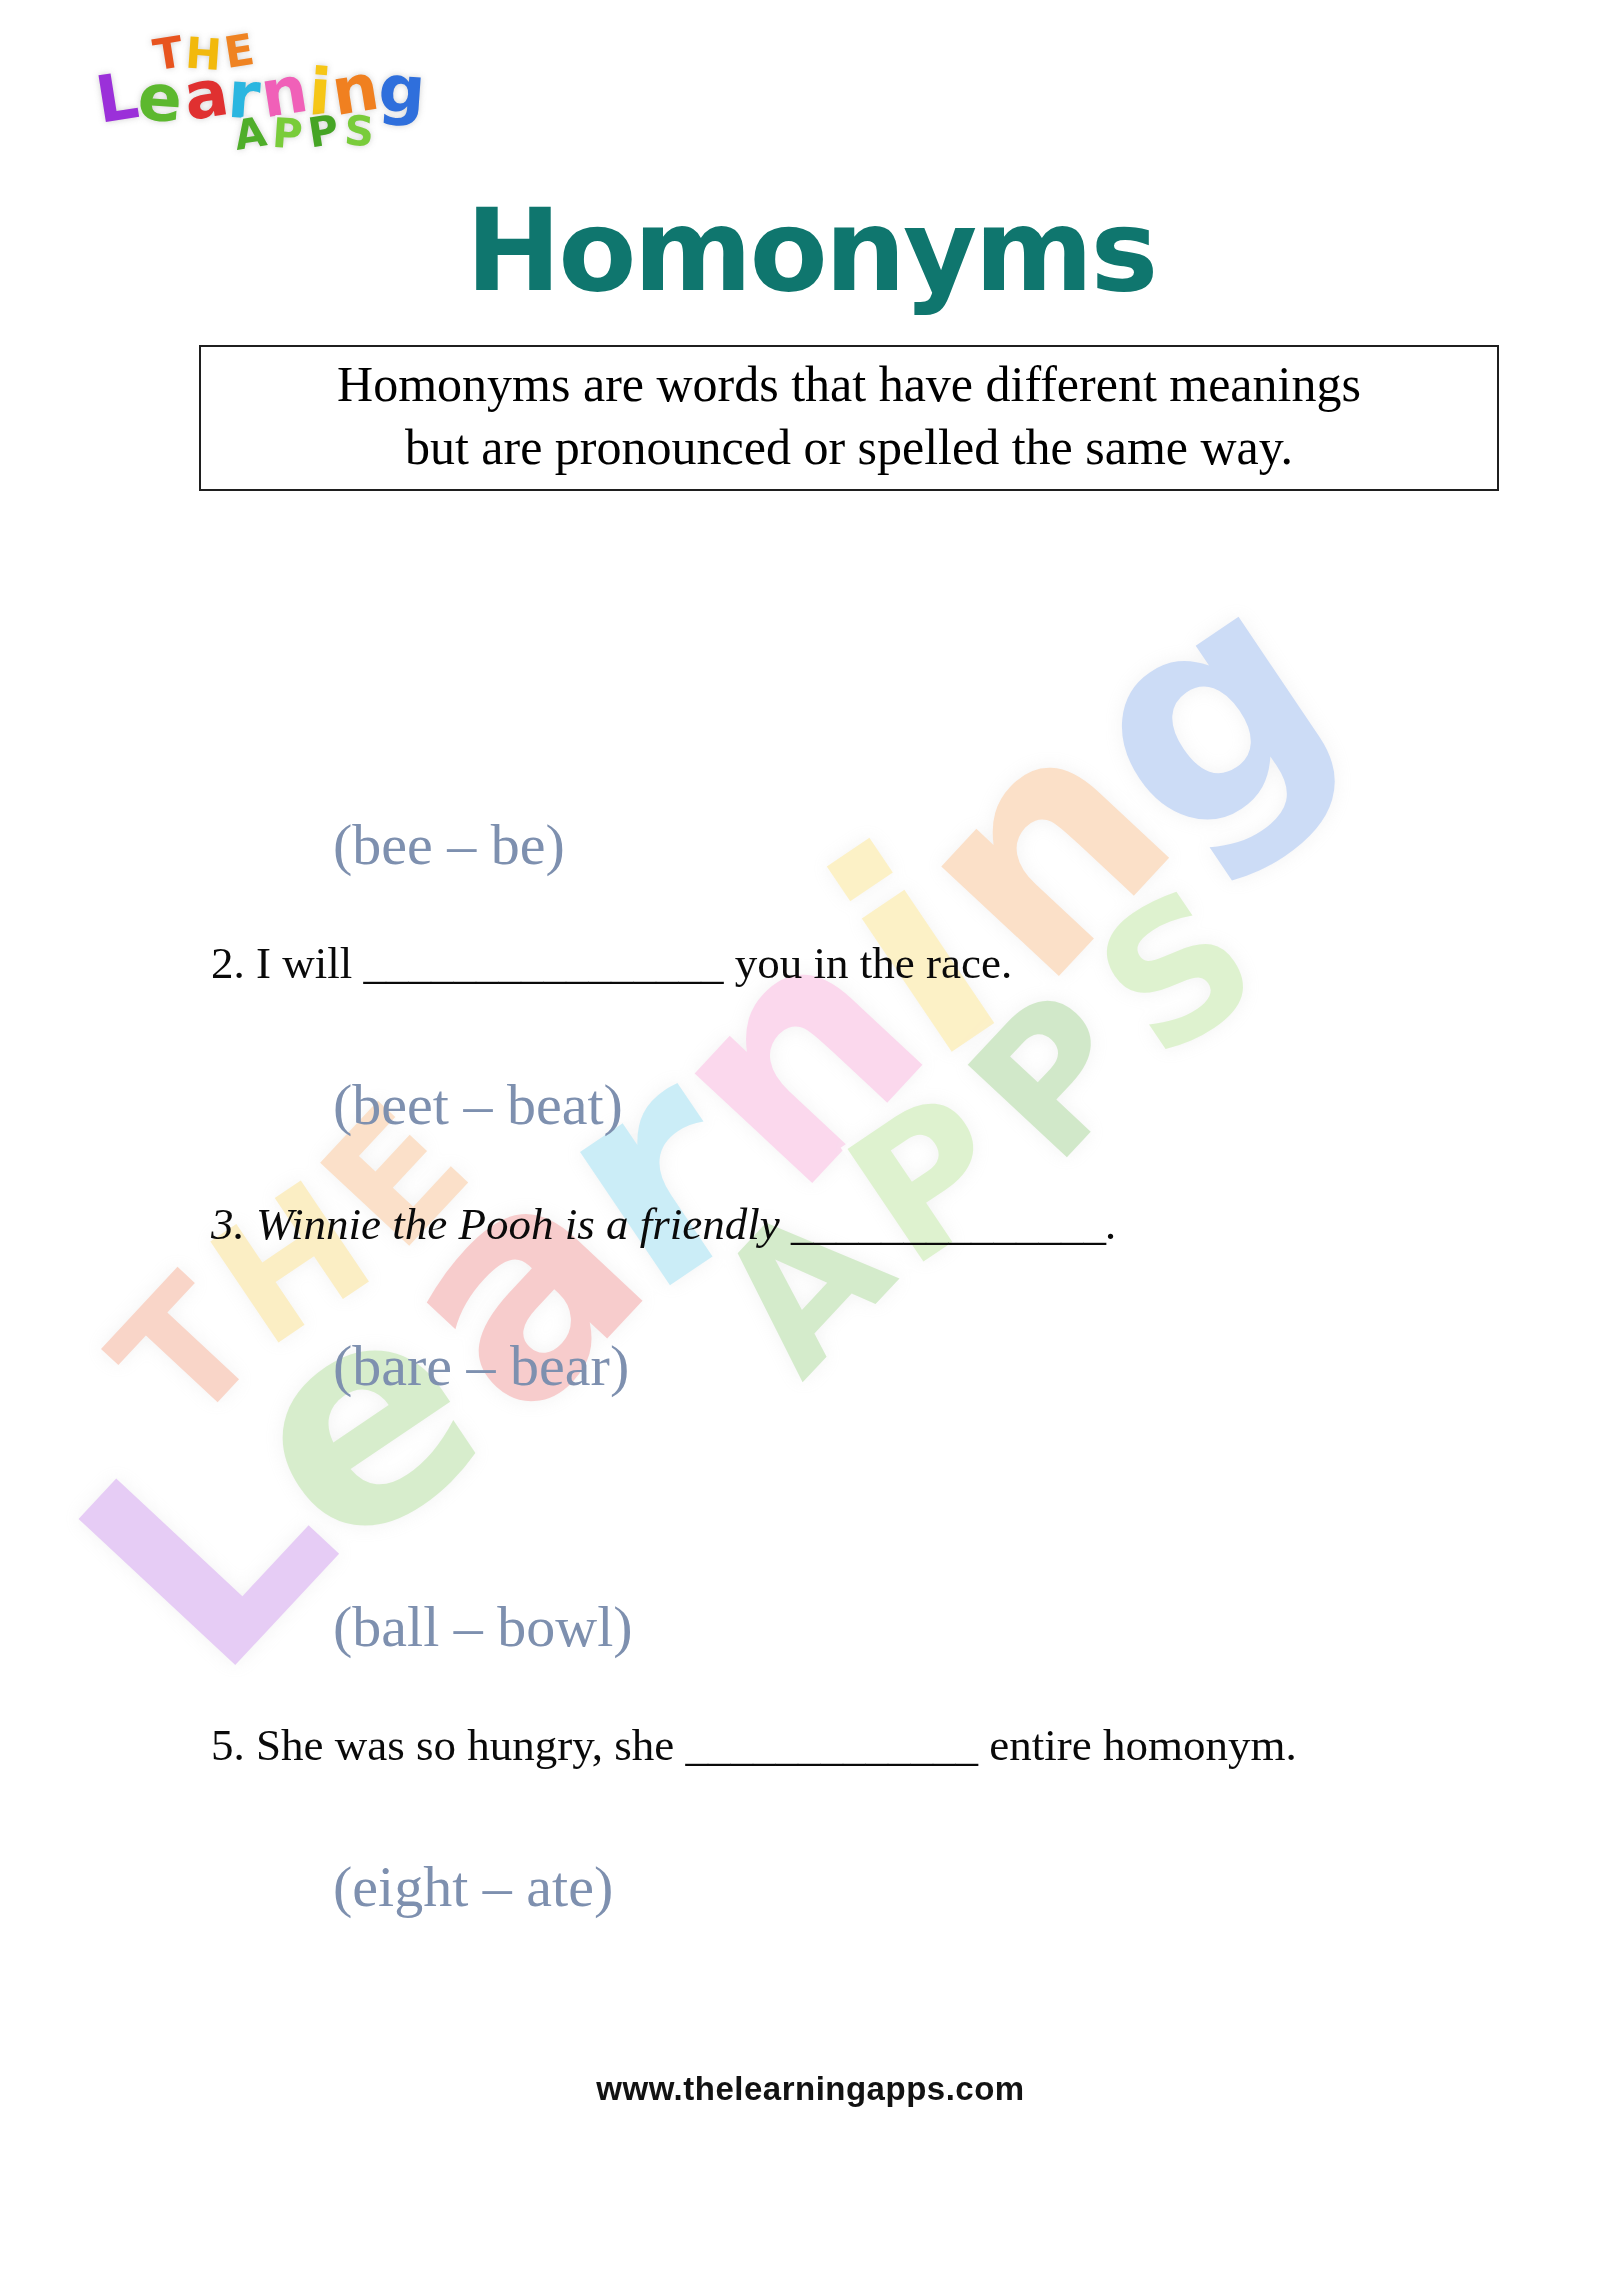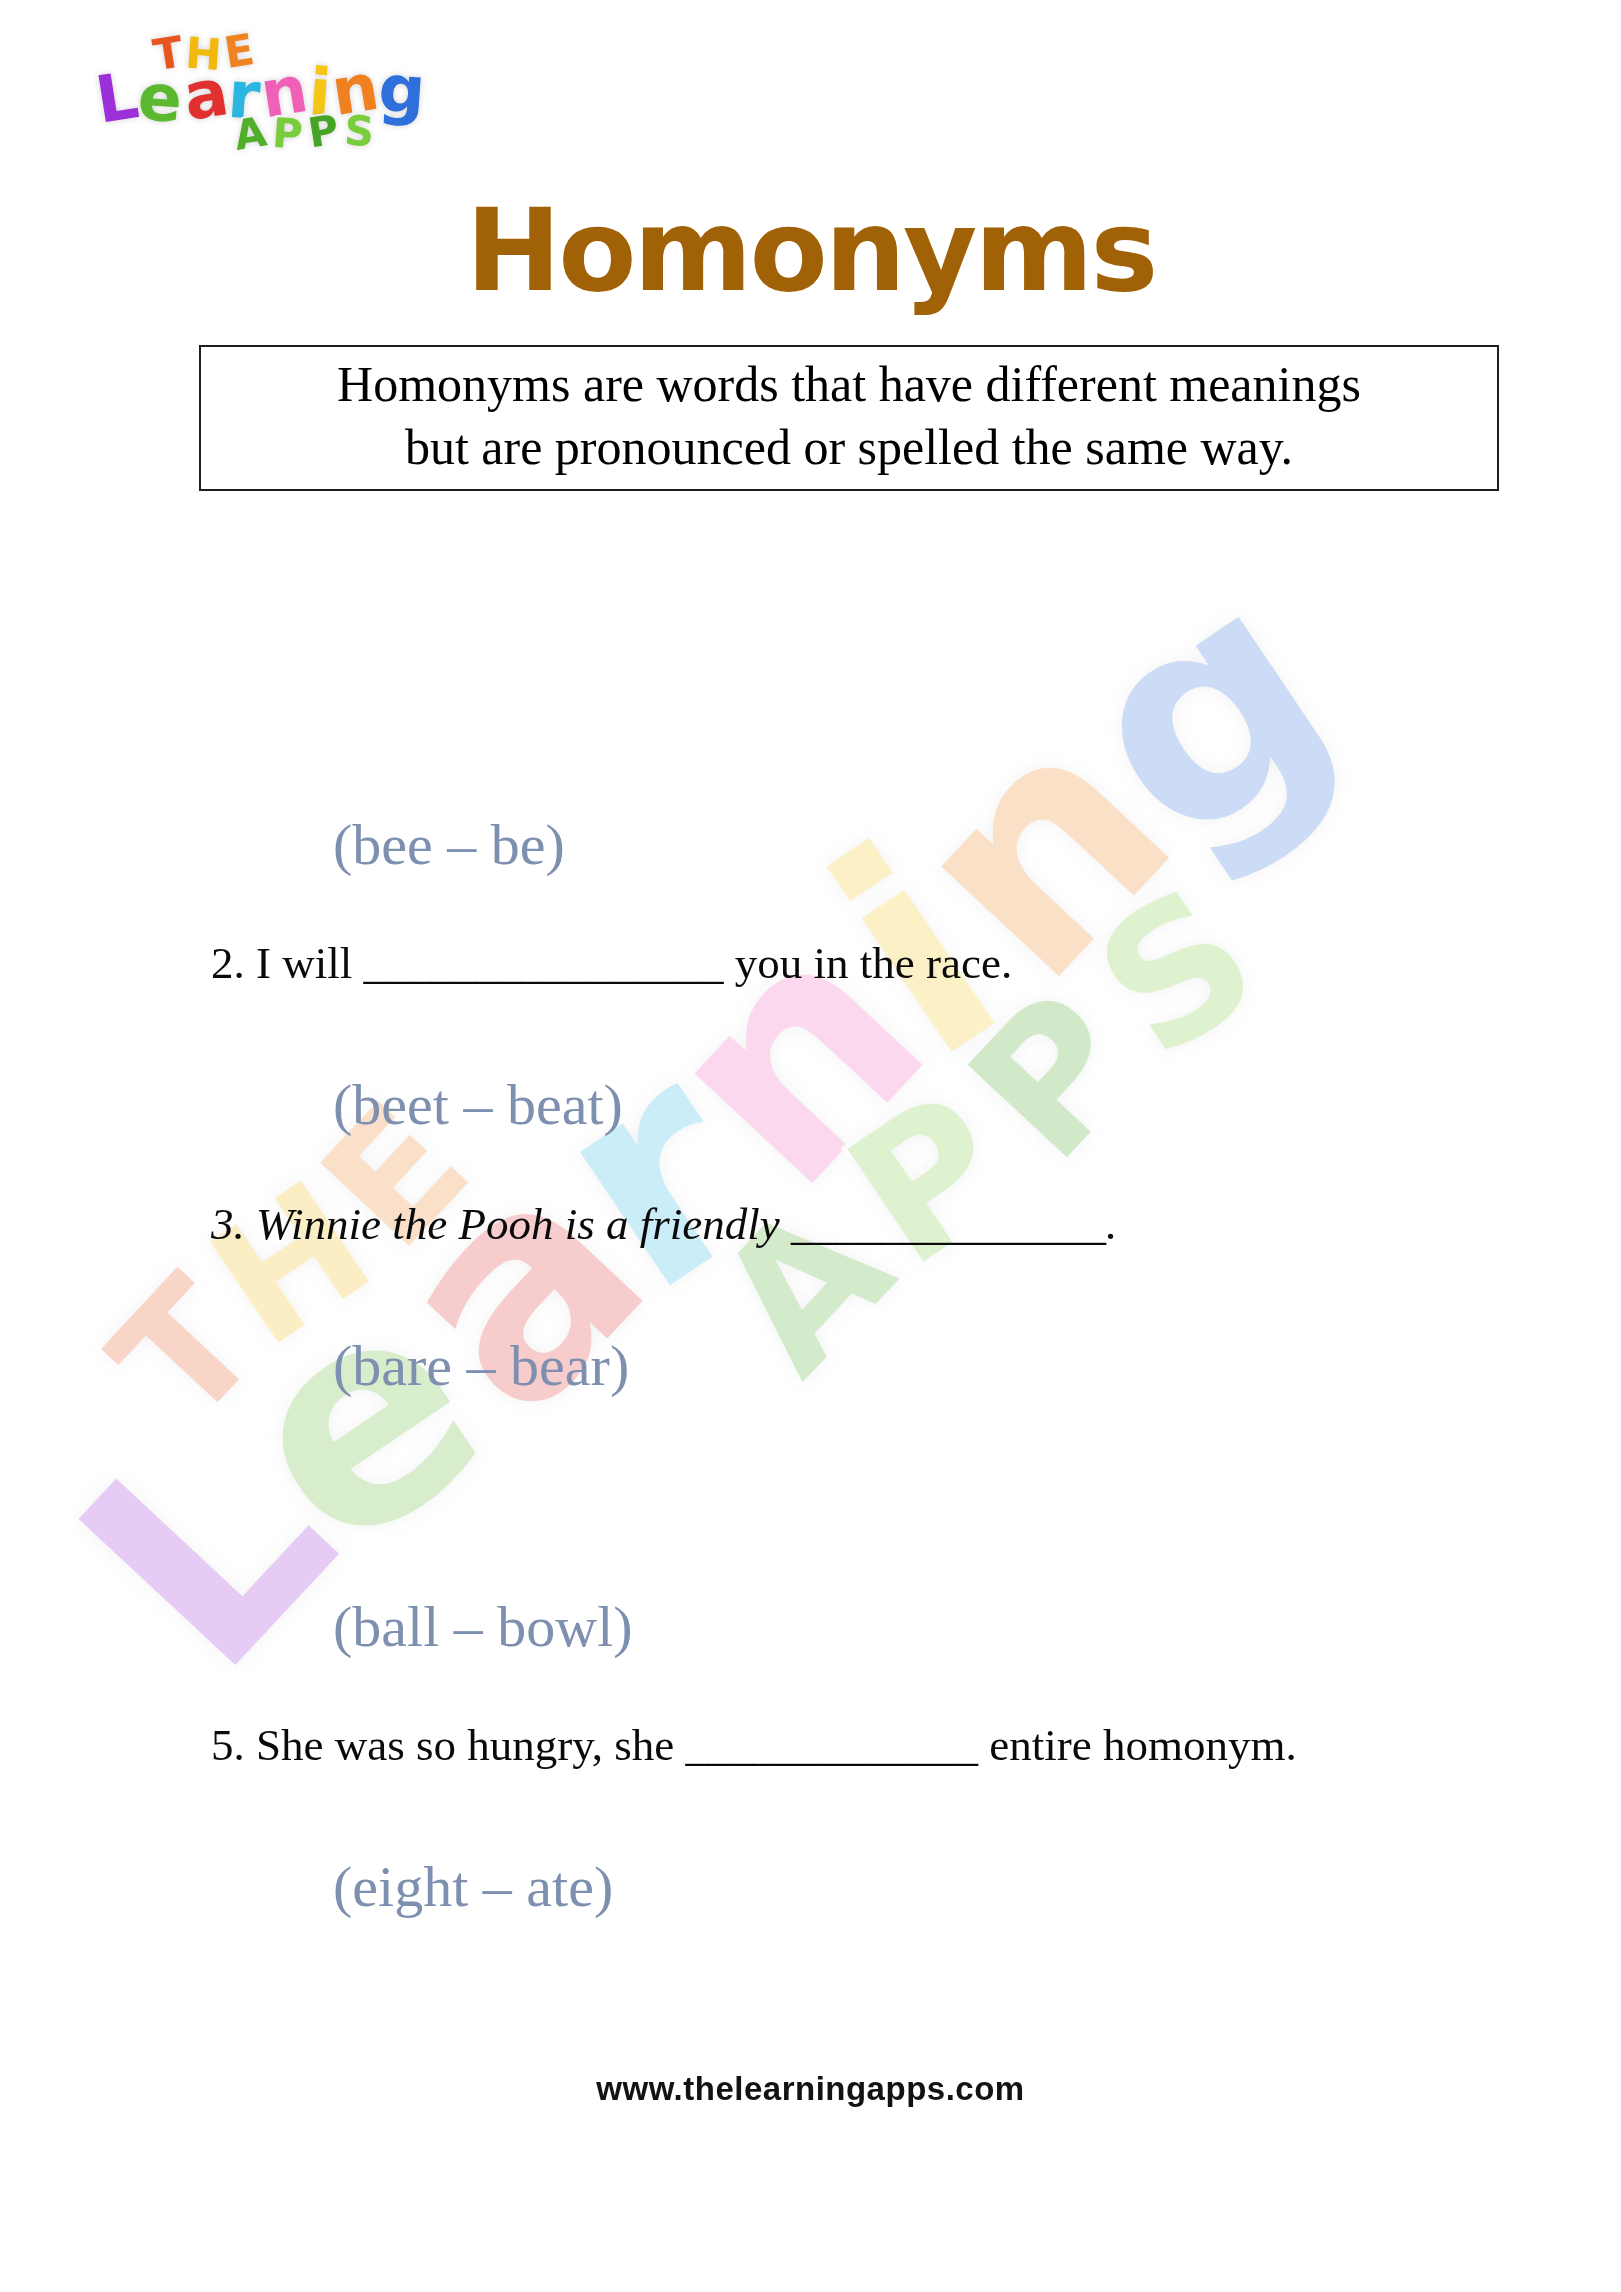--- a/index.html
+++ b/index.html
@@ -66,21 +66,21 @@
     position: absolute;
     left: 0;
     top: 184px;
     width: 100%;
     margin: 0;
     text-align: center;
     font-family: "DejaVu Sans", sans-serif;
     font-weight: bold;
     font-size: 114px;
     letter-spacing: -2.9px;
-    color: #a16207;
+    color: #0f766e;
   }
 
   .definition-box {
     position: absolute;
     left: 199px;
     top: 345px;
     width: 1300px;
     box-sizing: border-box;
     border: 2px solid #1f1f1f;
     background: rgba(255,255,255,0.85);

